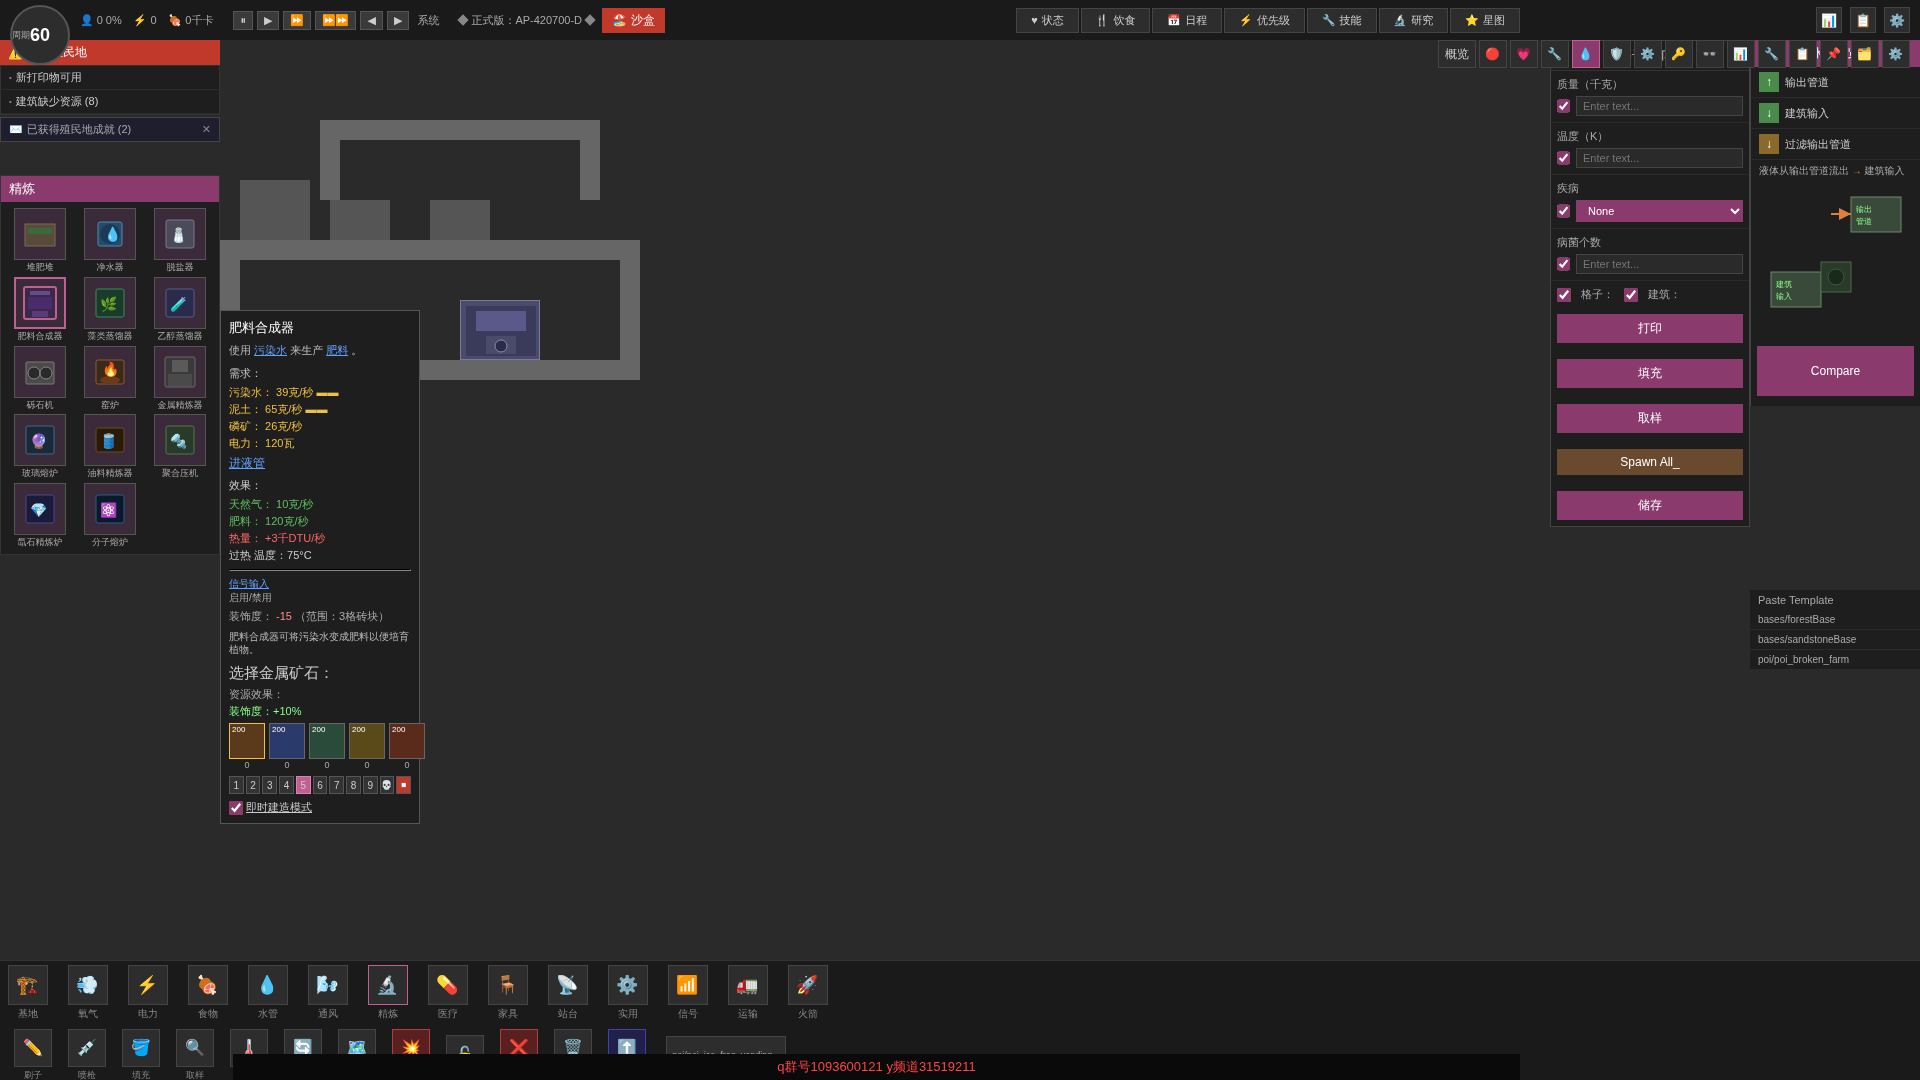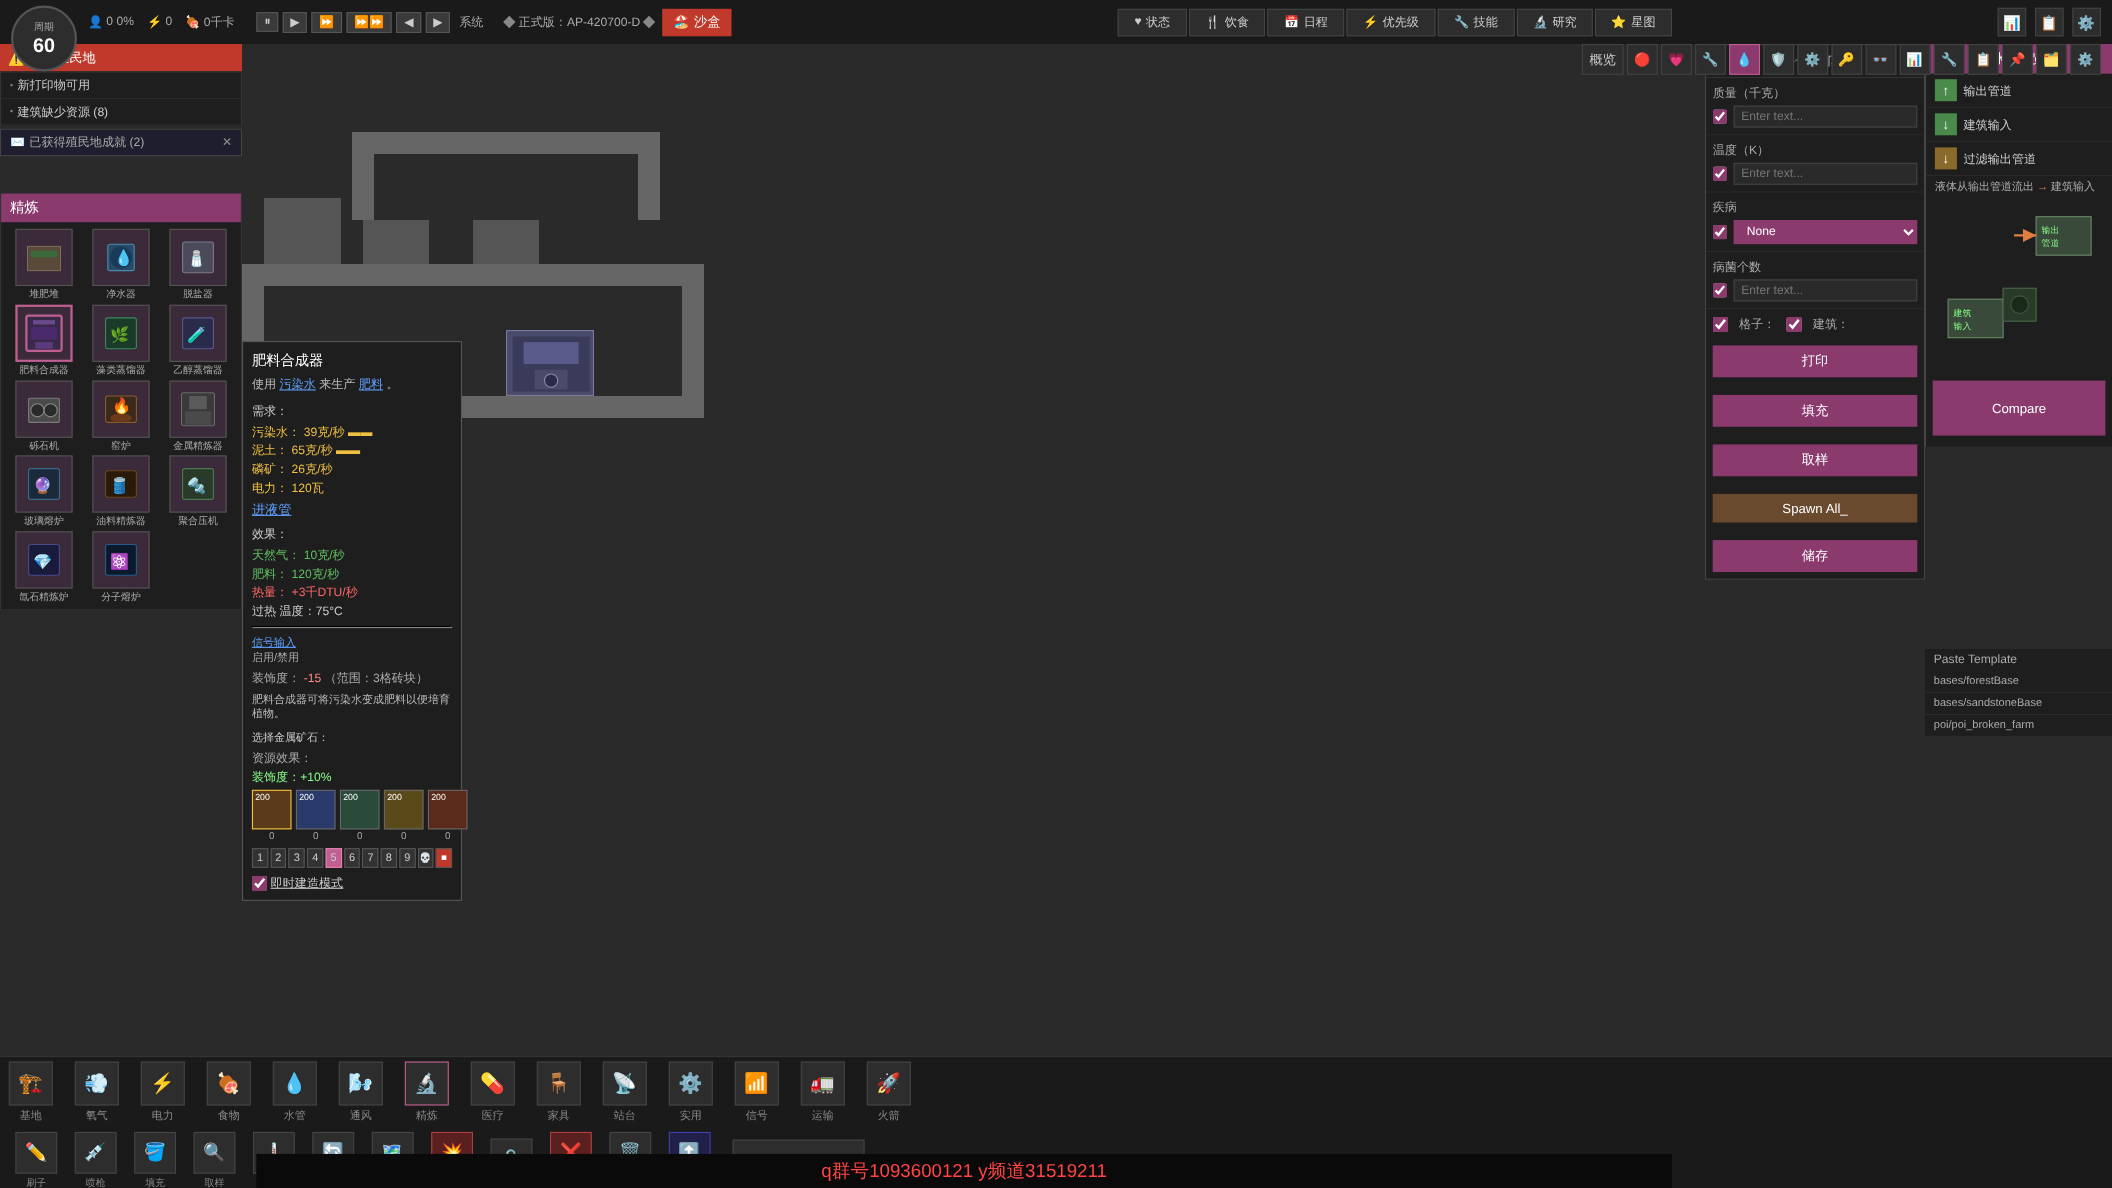--- a/index.html
+++ b/index.html
@@ -25,23 +25,23 @@
       z-index: 100;
     }
 
     #period-badge {
       width: 60px;
       height: 60px;
       background: #2d2d2d;
       border: 2px solid #555;
       border-radius: 50%;
       display: flex;
-      flex-direction: column;
-      align-items: center;
-      justify-content: center;
+      flex-direction: row;
+      align-items: center;
+      justify-content: flex-start;
       position: absolute;
       left: 10px;
       top: 5px;
       z-index: 110;
       color: #fff;
       font-size: 10px;
     }
     #period-badge .label { font-size: 9px; color: #aaa; }
     #period-badge .num { font-size: 18px; font-weight: bold; color: #fff; }
 
@@ -312,21 +312,21 @@
       font-size: 10px;
       color: #bbb;
       margin-top: 6px;
       line-height: 1.3;
     }
 
     
     #metal-selector {
       margin-top: 8px;
     }
-    #metal-selector-title { font-size: 10px; color: #ccc; margin-bottom: 4px; }
+    #metal-selector-title { font-size: 15px; color: #ccc; margin-bottom: 4px; }
     #resource-effect { font-size: 11px; color: #aaa; margin-bottom: 2px; }
     .decor-bonus { color: #88ff88; }
     .ore-row {
       display: flex;
       gap: 4px;
       margin-top: 4px;
     }
     .ore-item {
       display: flex;
       flex-direction: column;
@@ -619,21 +619,21 @@
 
     #promo-bar {
       position: absolute;
       bottom: 0;
       left: 233px;
       right: 400px;
       background: #0a0a0a;
       color: #ff4444;
       text-align: center;
       padding: 4px;
-      font-size: 17px;
+      font-size: 13px;
       z-index: 100;
     }
   </style>
 </head>
 <body>
 
 <div id="top-bar">
   <div id="period-badge">
     <span class="label">周期</span>
     <span class="num">60</span>

